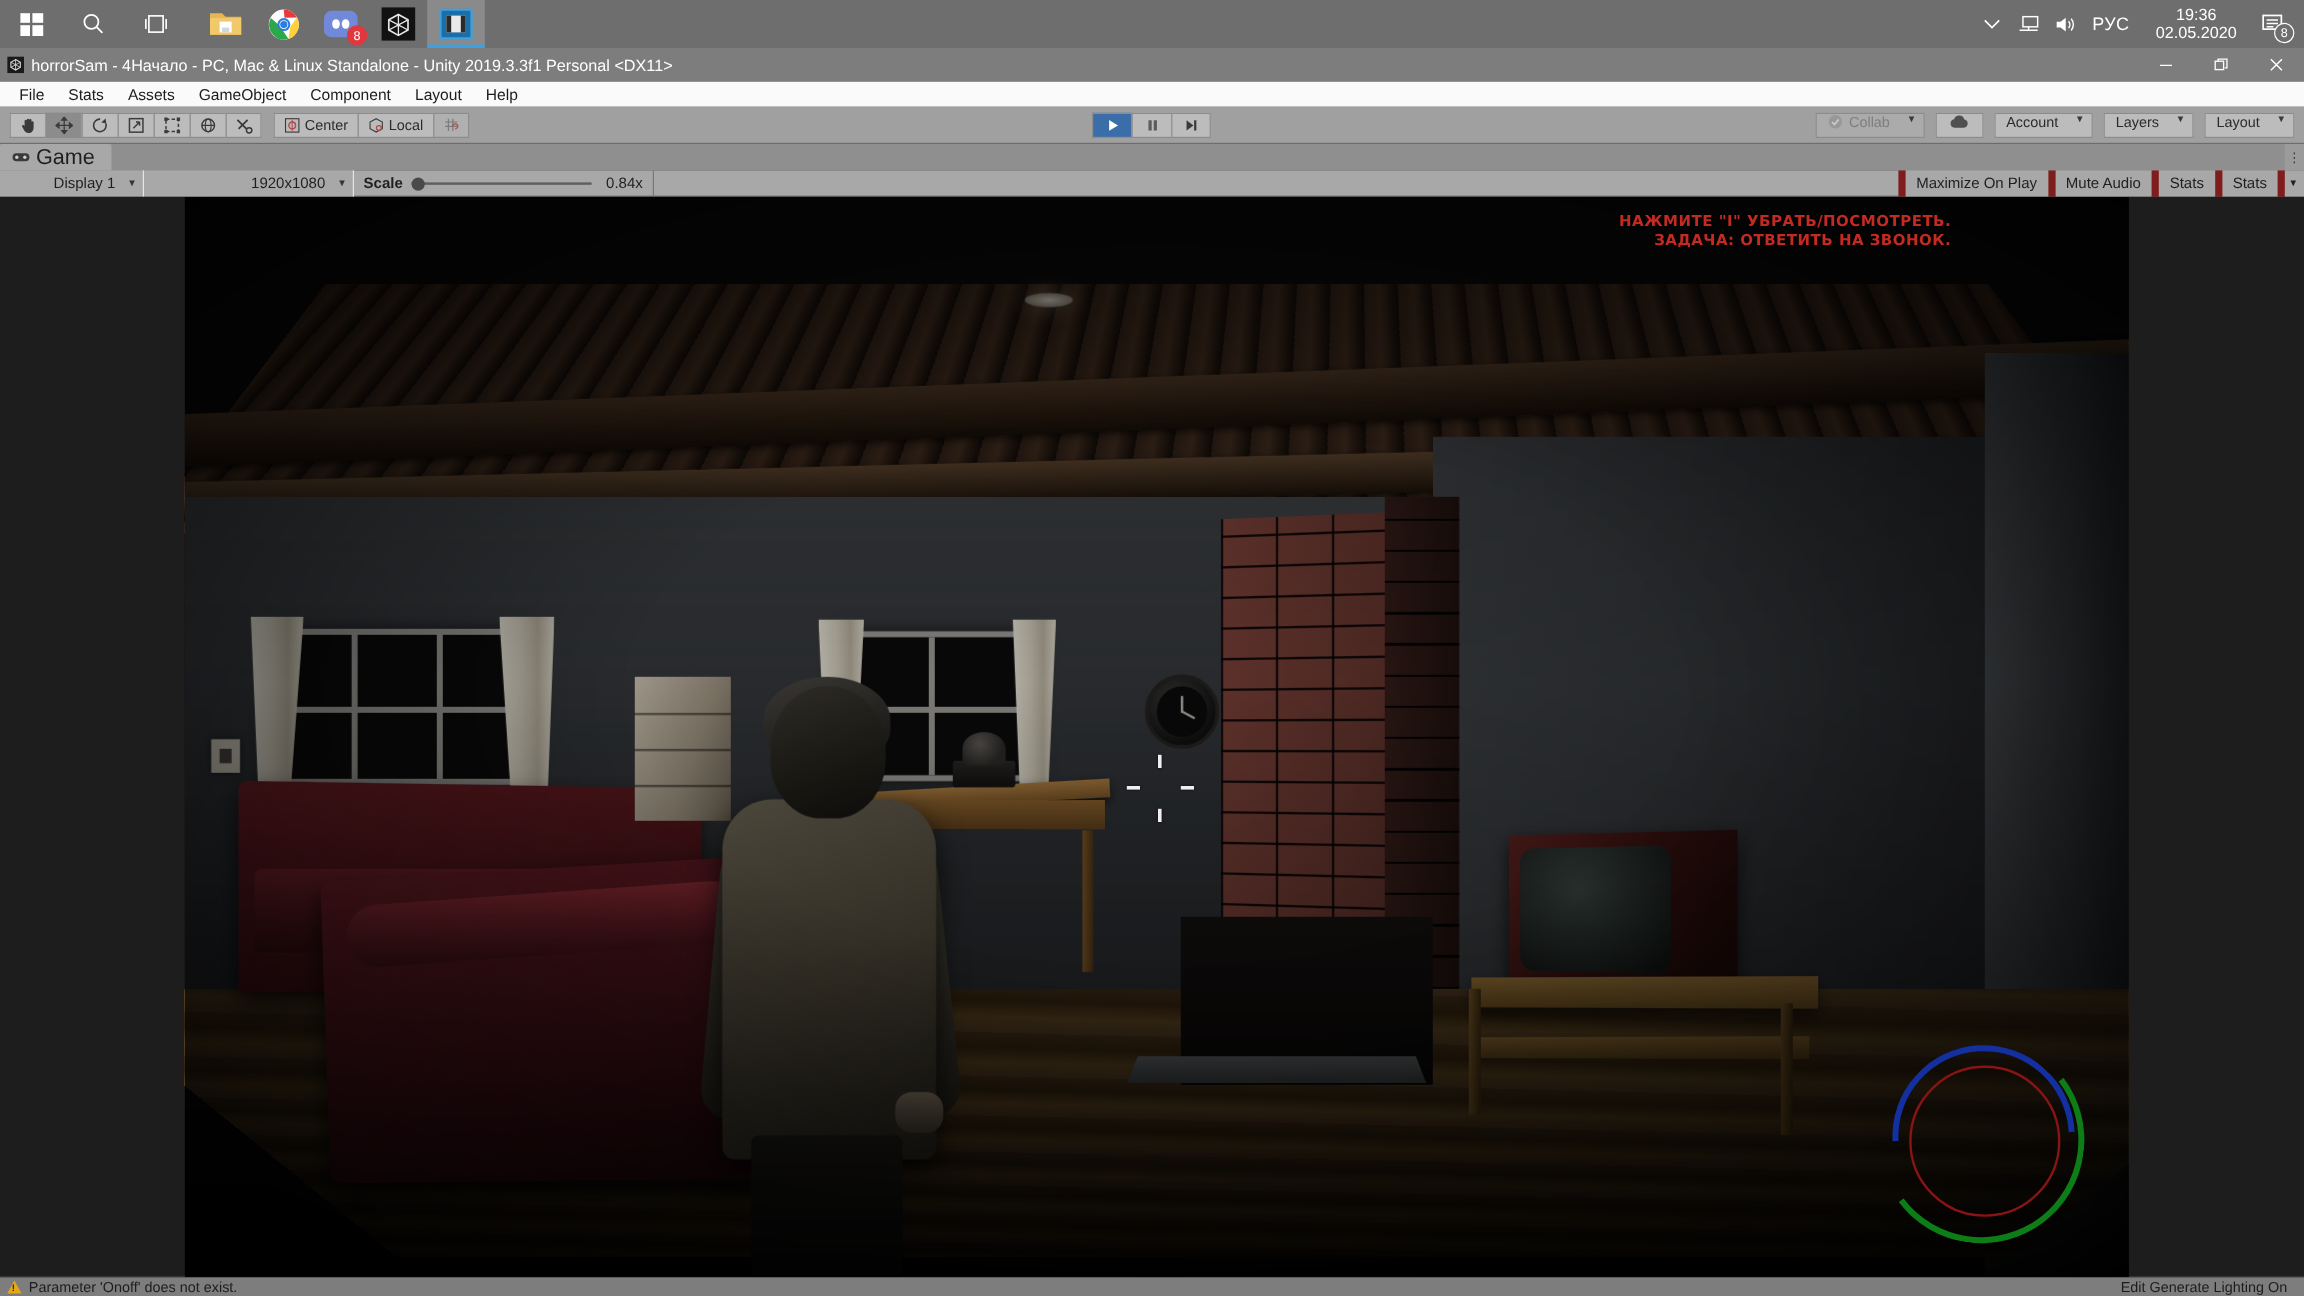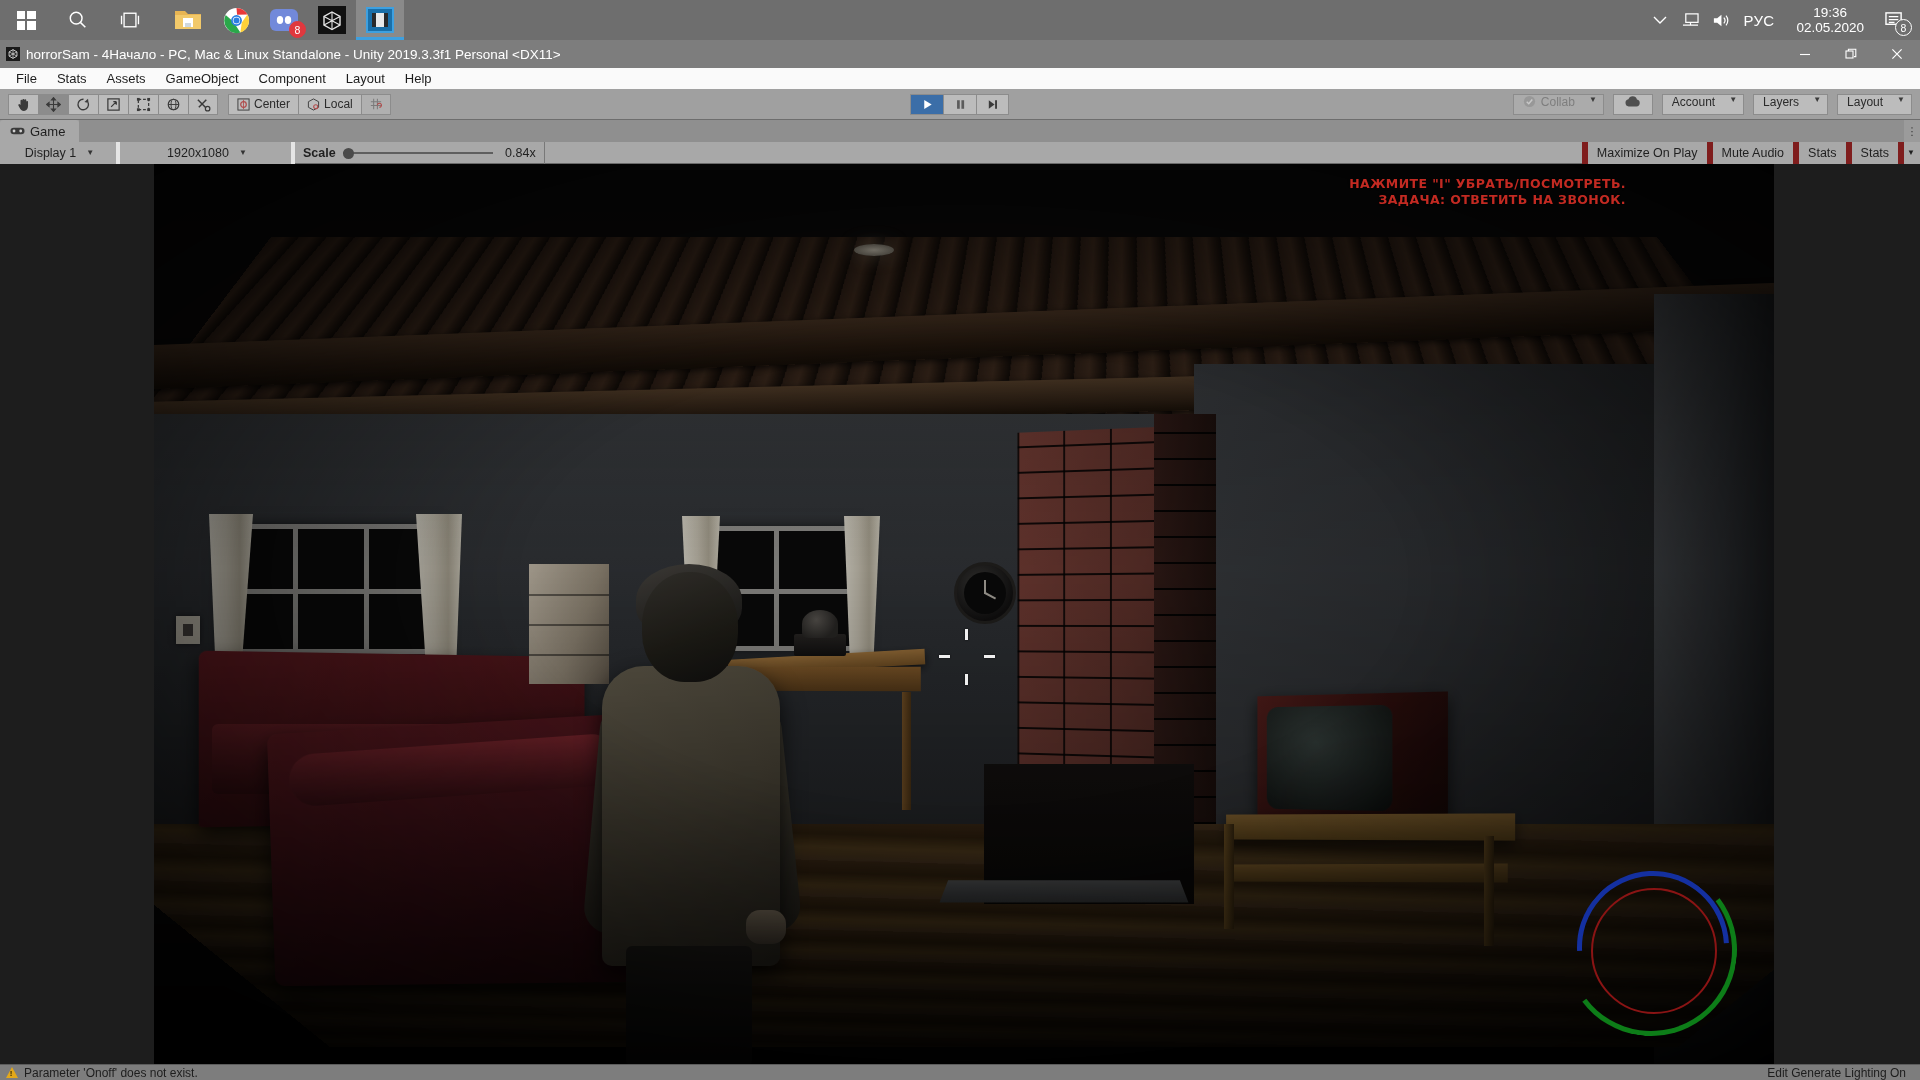--- a/index.html
+++ b/index.html
@@ -76,33 +76,33 @@
   .ddbtn .caret { font-size:8px; color:#3a3a3a; }
   .collab { background:#ababab; color:#7e7e7e; }
 
   
   #tabstrip {
     position:absolute; left:0; top:120px; width:1920px; height:22px; background:#9b9b9b;
     display:flex; align-items:flex-end;
   }
   .tab {
     height:22px; background:#a8a8a8; border-top-left-radius:3px; border-top-right-radius:3px;
-    display:flex; align-items:center; gap:5px; padding:0 14px 0 10px; font-size:13px; color:#1f1f1f;
+    display:flex; align-items:center; gap:5px; padding:0 14px 0 10px; font-size:18px; color:#1f1f1f;
   }
   .tabstrip-fill { flex:1; height:22px; background:#8f8f8f; }
   .tabstrip-menu { width:16px; height:22px; display:flex; align-items:center; justify-content:center; color:#3a3a3a; font-size:11px; }
 
   
   #gamebar {
     position:absolute; left:0; top:142px; width:1920px; height:22px;
     background:#a8a8a8; border-bottom:1px solid #6a6a6a; display:flex; align-items:center;
   }
   .gsel {
-    height:22px; background:#a8a8a8; border-right:4px solid #e5e5e5;
-    display:flex; align-items:center; justify-content:center;
+    height:22px; background:#a8a8a8; border-right:1px solid #e5e5e5;
+    display:flex; align-items:center; justify-content:flex-end;
     font-size:12.5px; color:#1f1f1f; padding:0 5px 0 8px;
   }
   .gsel .caret { font-size:8px; margin-left:10px; color:#333; }
   .scale-wrap { display:flex; align-items:center; padding:0 8px; height:22px; gap:7px; border-right:1px solid #787878;}
   .scale-lbl { font-size:12.5px; color:#1f1f1f;font-weight:bold; }
   .scale-track { width:150px; height:2px; background:#5e5e5e; position:relative; }
   .scale-knob { position:absolute; left:0; top:-4px; width:11px; height:11px; border-radius:50%; background:#4a4a4a; }
   .scale-val { font-size:12.5px; color:#1f1f1f; width:36px; text-align:right; }
   .gright { margin-left:auto; display:flex; height:22px; }
   .gbtn {

